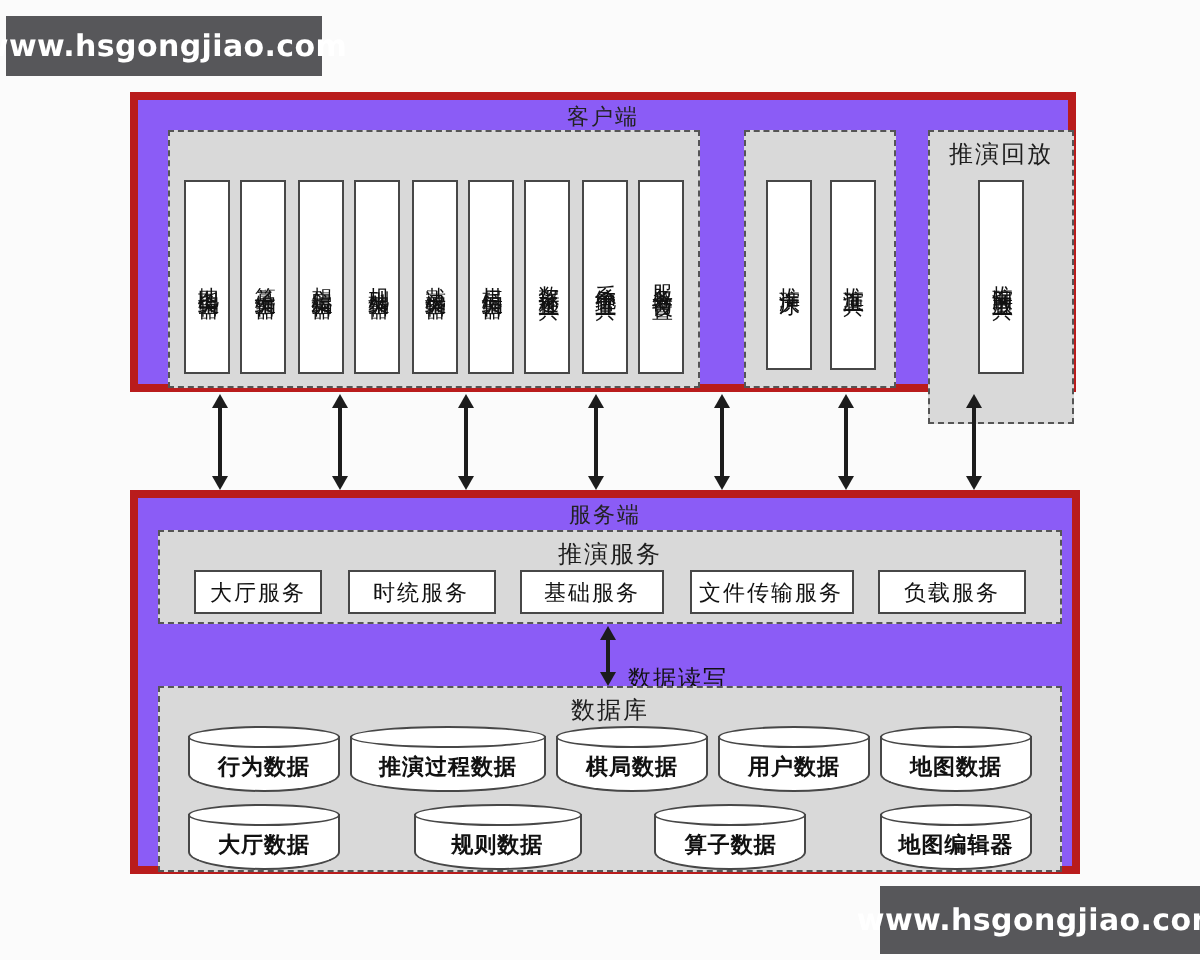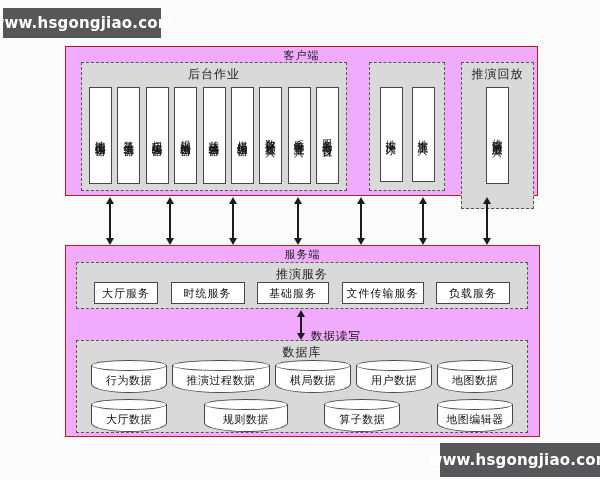--- a/index.html
+++ b/index.html
@@ -7,21 +7,21 @@
   body { font-family:"DejaVu Sans","Liberation Sans",sans-serif; background:#fbfbfb; position:relative; overflow:hidden; }
   .stage { position:absolute; left:0; top:0; width:600px; height:480px; background:#fbfbfb; }
 
   
   .wm { position:absolute; background:#57575a; color:#fff; font-weight:bold;
         font-size:15px; display:flex; align-items:center; justify-content:center; letter-spacing:.2px; }
   .wm-tl { left:3px; top:8px; width:158px; height:30px; }
   .wm-br { left:440px; top:443px; width:160px; height:34px; }
 
   
-  .solid-box { position:absolute; background:#f0abfc; border:1px solid #b91c1c; }
+  .solid-box { position:absolute; background:#8b5cf6; border:4px solid #b91c1c; }
   .client-box { left:65px; top:46px; width:473px; height:150px; }
   .server-box { left:65px; top:245px; width:475px; height:192px; }
   .outer-label { position:absolute; top:1px; left:0; width:100%; text-align:center;
                  font-size:11px; color:#222; letter-spacing:1px; }
 
   
   .dash-box { position:absolute; background:#d9d9d9; border:1px dashed #555; }
   .dash-label { position:absolute; top:3px; left:0; width:100%; text-align:center;
                 font-size:12px; color:#1d1d1d; letter-spacing:1px; }
 
@@ -63,34 +63,33 @@
   .dbrow { position:absolute; left:0; width:100%; display:flex;
            justify-content:space-between; padding:0 14px; }
   .dbrow1 { top:19px; } .dbrow2 { top:58px; }
   .cyl { position:relative; width:76px; height:33px; }
   .cyl-body { position:absolute; left:0; right:0; top:5px; bottom:0; background:#fff;
               border:1px solid #474747; border-top:none;
               border-radius:0 0 50% 50% / 0 0 9px 9px; }
   .cyl-top { position:absolute; left:0; right:0; top:0; height:11px; background:#fff;
              border:1px solid #474747; border-radius:50%; }
   .cyl-label { position:absolute; left:0; top:13px; width:100%; text-align:center;
-               font-size:11px; color:#111; letter-spacing:.5px; }
+               font-size:11px; color:#111; letter-spacing:.5px;font-weight:bold; }
 </style>
 </head>
 <body>
 
 <div class="stage">
 
   <div class="wm wm-tl">www.hsgongjiao.com</div>
 
   <div class="solid-box client-box">
     <div class="outer-label">客户端</div>
 
     <div class="dash-box backend-box">
-      <div class="dash-label">后台作业</div>
       <div class="vrow">
         <div class="vtool">
             <span>地图编辑器</span>
           </div>
         <div class="vtool">
             <span>算子编辑器</span>
           </div>
         <div class="vtool">
             <span>想定编辑器</span>
           </div>

